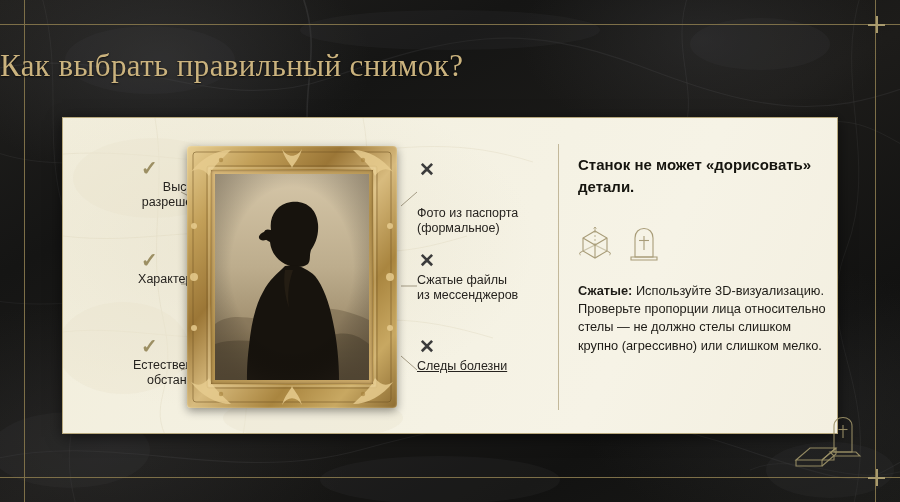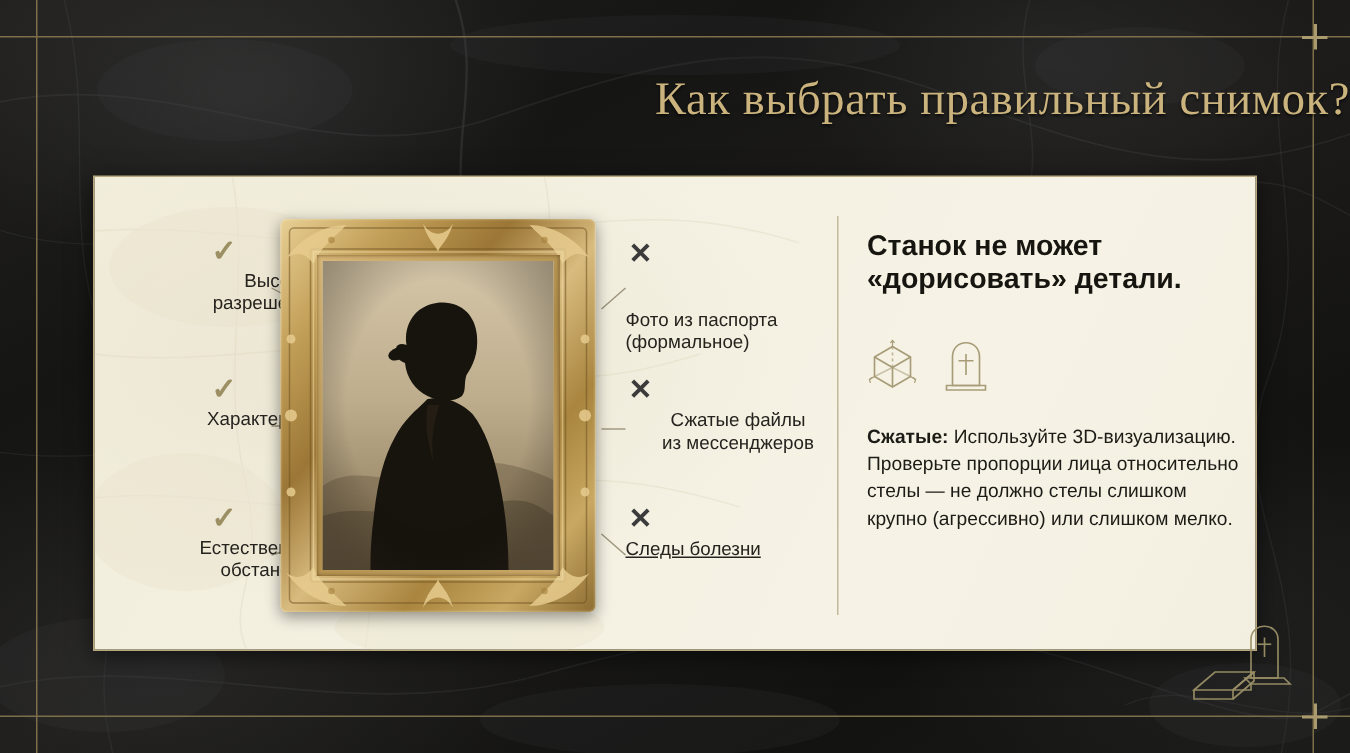--- a/index.html
+++ b/index.html
@@ -41,21 +41,21 @@
     content:""; position:absolute; background:#a99b6e;
   }
   .plus::before { left: 0; right: 0; top: 8px; height: 2px; }
   .plus::after  { top: 0; bottom: 0; left: 8px; width: 2px; }
   .plus-tr { right: 15px; top: 16px; }
   .plus-br { right: 15px; bottom: 16px; }
 
   
   #title {
     position: absolute; left: 0; right: 0; top: 48px;
-    text-align: right;
+    text-align: left;
     font-family: "Liberation Serif", serif;
     font-size: 31px;
     letter-spacing: 0.4px;
     color: #cbb37e;
     text-shadow: 0 1px 2px rgba(0,0,0,.65);
   }
 
   
   #card {
     position: absolute; left: 62px; top: 117px;
@@ -117,21 +117,21 @@
   }
   #photo {
     position: absolute; inset: 4px; overflow: hidden;
     background: linear-gradient(178deg, #cdbda0 0%, #b8a789 40%, #a2906f 68%, #8c7a5c 100%);
   }
   .photo-sil { position:absolute; inset:0; }
 
   
   #r-head {
     position: absolute; left: 515px; top: 36px; width: 250px;
-    font-size: 19px; line-height: 22px; font-weight: bold; color: #16150f;
+    font-size: 15px; line-height: 22px; font-weight: bold; color: #16150f;
   }
   #r-icons { position: absolute; left: 514px; top: 108px; display:flex; gap: 16px; align-items:flex-end; }
   #r-body {
     position: absolute; left: 515px; top: 164px; width: 252px;
     font-size: 12.8px; line-height: 18.2px; color: #1d1b16;
   }
   #r-body b { font-weight: bold; }
 
   
   #monument { position: absolute; right: 36px; bottom: 30px; }
@@ -298,21 +298,21 @@
       </div>
     </div>
 
     <div class="mark cross" style="left:356px; top:42px;">✕</div>
     <div class="lbl-right" style="left:354px; top:64px;margin-top:24px;">
       <div style="white-space:pre-line;">Фото из паспорта
 (формальное)</div>
     </div>
 
     <div class="mark cross" style="left:356px; top:133px;">✕</div>
-    <div class="lbl-right" style="left:354px; top:155px;text-align:center;">
+    <div class="lbl-right" style="left:354px; top:155px;">
       <div style="white-space:pre-line;">Сжатые файлы
 из мессенджеров</div>
     </div>
 
     <div class="mark cross" style="left:356px; top:219px;">✕</div>
     <div class="lbl-right" style="left:354px; top:241px;">
       <div style="white-space:pre-line;text-decoration:underline;">Следы болезни</div>
     </div>
 
     <div id="r-head">Станок не может «дорисовать» детали.</div>

